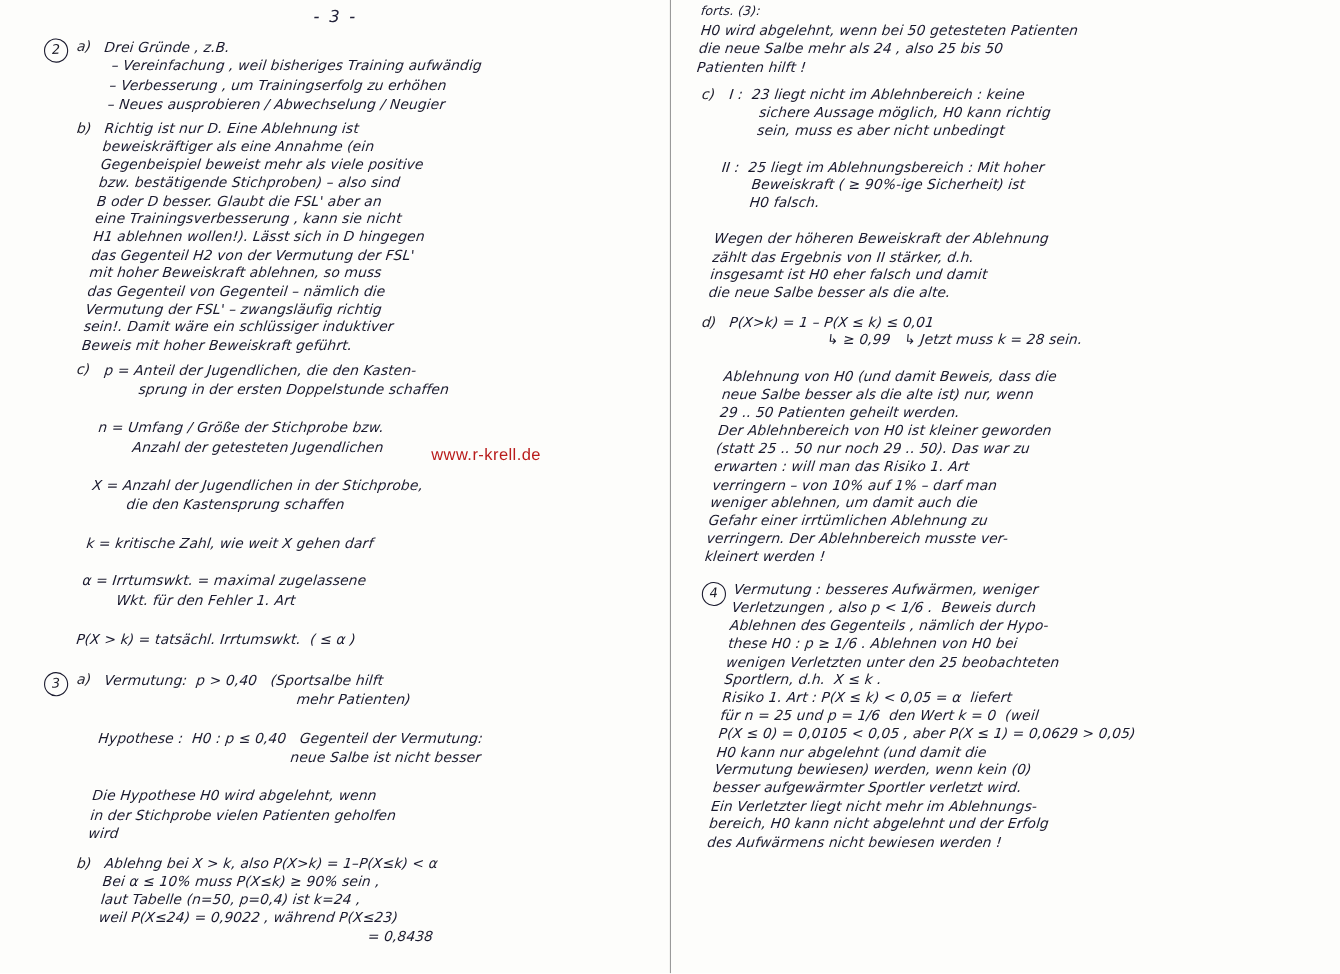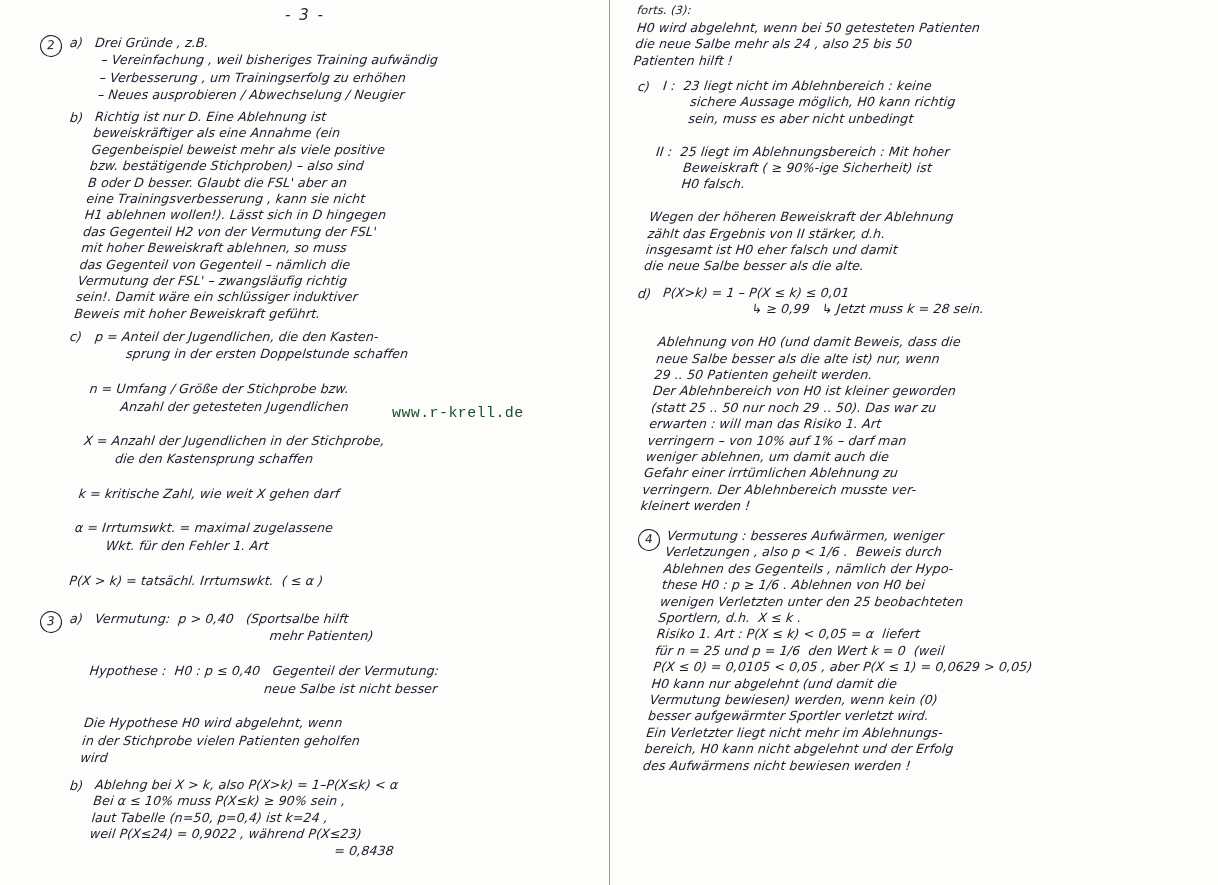--- a/index.html
+++ b/index.html
@@ -103,23 +103,23 @@
     line-height: 17.4px;
     transform: skewX(-6deg);
   }
   .part-text { flex: 1 1 auto; }
 
   
   .watermark {
     position: absolute;
     left: 392px;
     top: 405px;
-    font-family: Liberation Mono, monospace;
+    font-family: Liberation Sans, sans-serif;
     font-size: 15px;
-    color: #14532d;
+    color: #b91c1c;
     letter-spacing: 0.4px;
   }
 </style>
 </head>
 <body>
 
 <div id="page">
 
   <div class="page-number">- 3 -</div>
 

